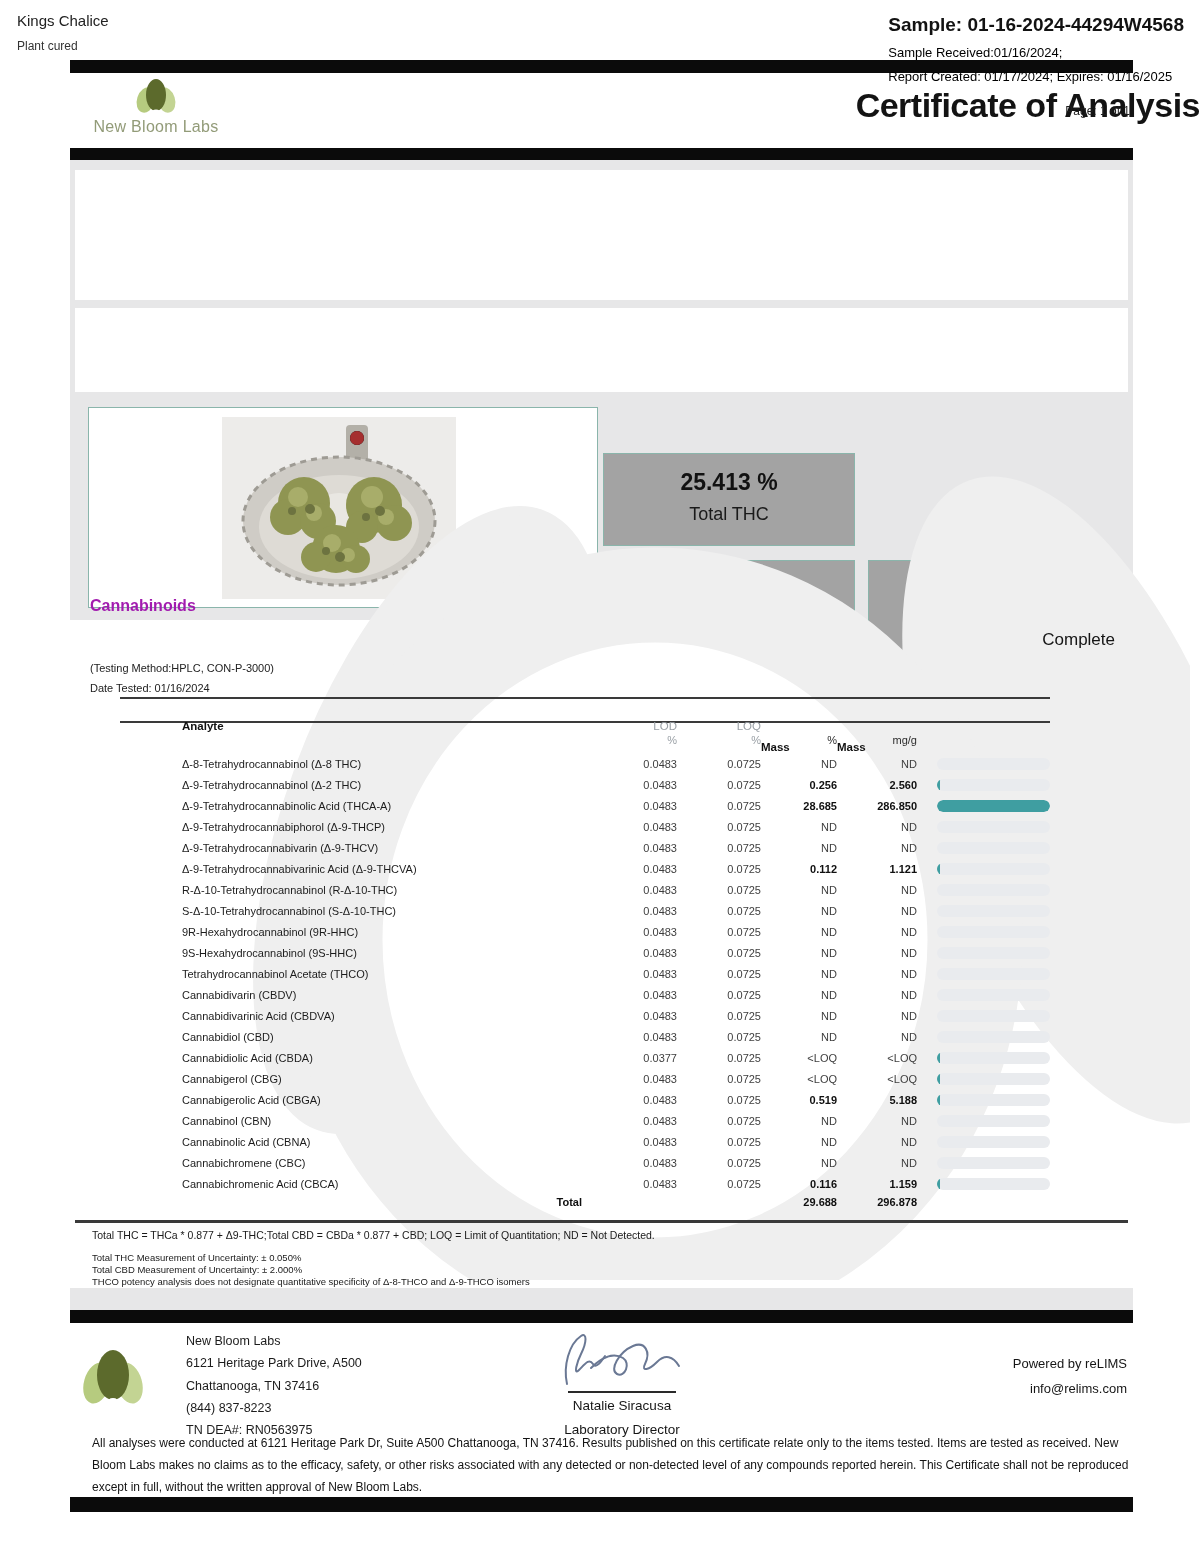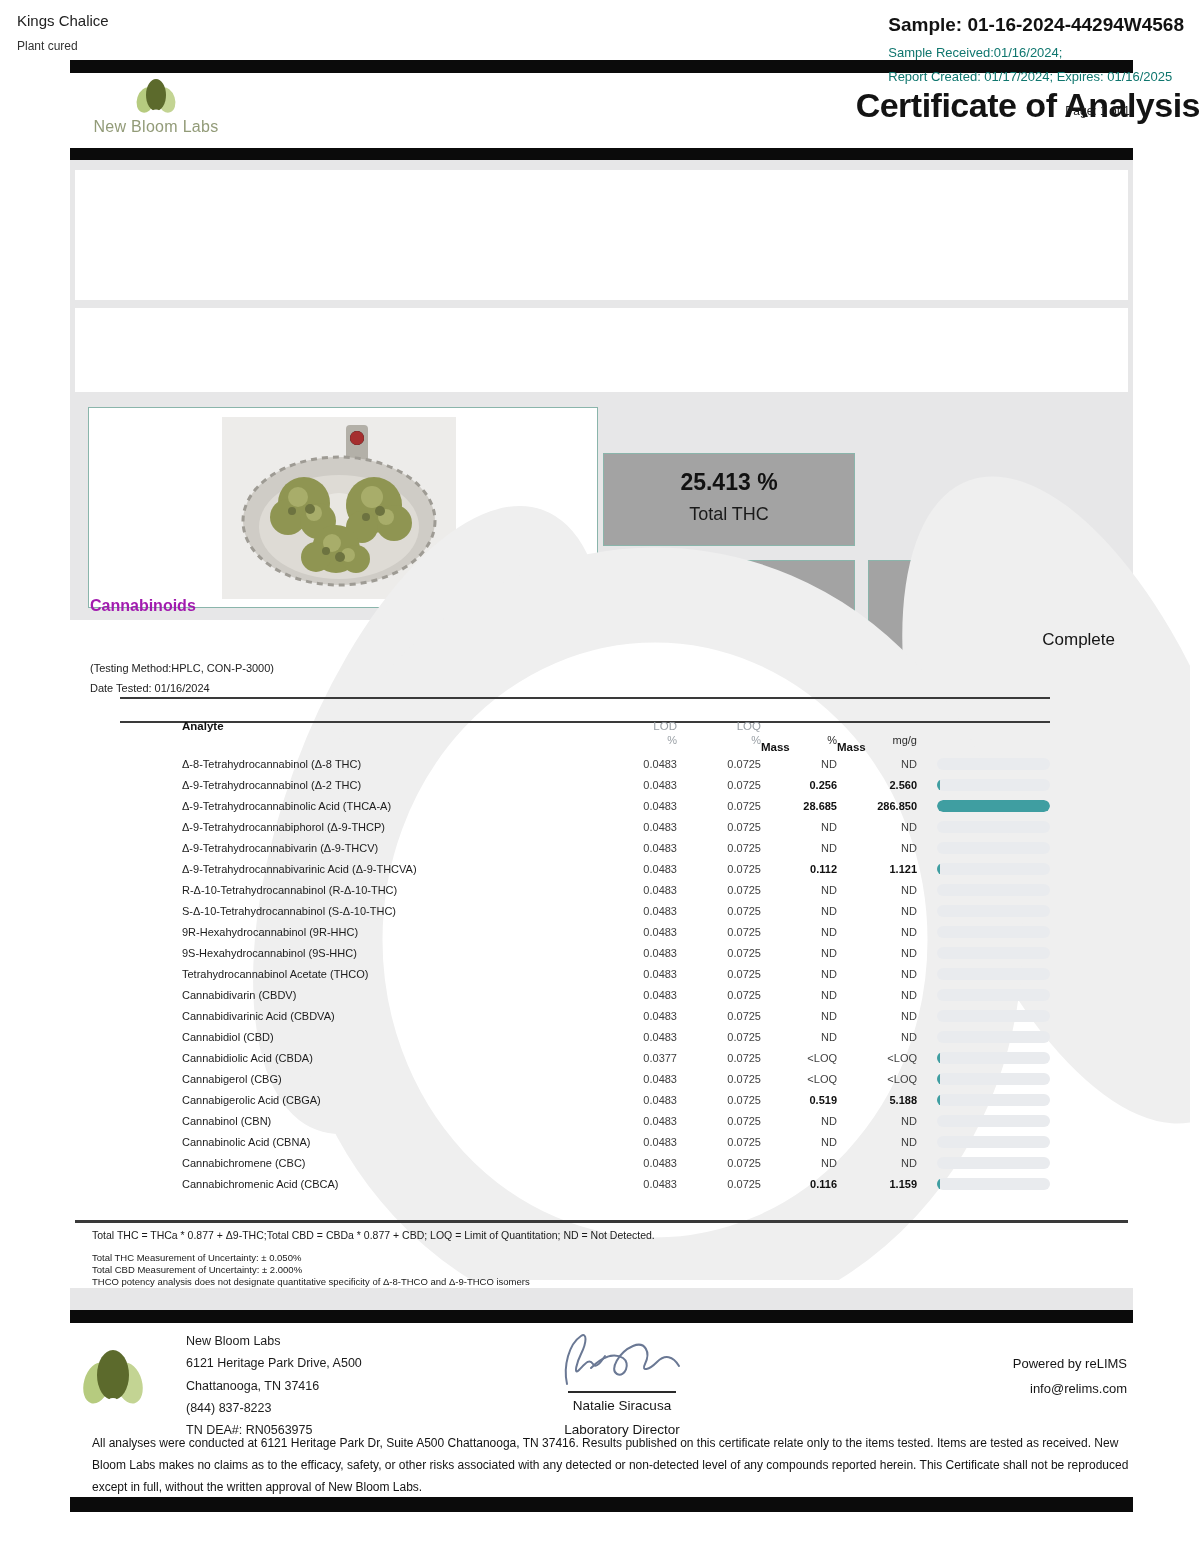--- a/index.html
+++ b/index.html
@@ -20,21 +20,21 @@
   .page-label { position:absolute; right:70px; top:104px; font-size:12px; color:#1c1c1c; }
 
   
   .gray-a { position:absolute; left:70px; top:160px; width:1063px; height:460px; background:#e7e7e8; }
   .gray-b { position:absolute; left:70px; top:1288px; width:1063px; height:22px; background:#e7e7e8; }
 
   .white-box { position:absolute; background:#fff; z-index:1; }
   .sample-box { left:75px; top:170px; width:1053px; height:130px; }
   .sample-inner { position:absolute; right:16px; top:14px; text-align:left; z-index:3; }
   .sample-id { font-size:19px; font-weight:bold; color:#121212; }
-  .sample-sub { font-size:13px; color:#0f766e; margin-top:9px; }
+  .sample-sub { font-size:13px; color:#000000; margin-top:9px; }
   .client-box { left:75px; top:308px; width:1053px; height:84px; }
   .client-name { position:absolute; left:17px; top:12px; font-size:15px; color:#222; z-index:3; }
   .client-type { position:absolute; left:17px; top:39px; font-size:12px; color:#333; z-index:3; }
 
   
   .watermark { position:absolute; left:70px; top:380px; z-index:2; pointer-events:none; }
 
   
   .photo-box { left:88px; top:407px; width:510px; height:201px; border:1.5px solid #8ab5ab; }
   .photo-wrap { position:absolute; left:133px; top:9px; }
@@ -473,20 +473,28 @@
       <div class="c-num">0.0725</div>
       <div class="c-num bold">0.116</div>
       <div class="c-num bold">1.159</div>
       <div class="c-bar">
         <div class="bar-track">
           <div class="bar-fill" style="width: 3px; background: rgb(63, 158, 161);"></div>
         </div>
       </div>
     </div>
   </div>
+    <div class="t-row t-total">
+      <div class="c-analyte bold">Total</div>
+      <div></div>
+      <div></div>
+      <div class="c-num bold">29.688</div>
+      <div class="c-num bold">296.878</div>
+      <div></div>
+    </div>
   </div>
 
   <div class="foot-rule"></div>
   <div class="fn-formula">Total THC = THCa * 0.877 + Δ9-THC;Total CBD = CBDa * 0.877 + CBD; LOQ = Limit of Quantitation; ND = Not Detected.</div>
   <div class="fn-small fn1">Total THC Measurement of Uncertainty: ± 0.050%</div>
   <div class="fn-small fn2">Total CBD Measurement of Uncertainty: ± 2.000%</div>
   <div class="fn-small fn3">THCO potency analysis does not designate quantitative specificity of Δ-8-THCO and Δ-9-THCO isomers</div>
 
   <div class="hbar bar-footer"></div>
 

